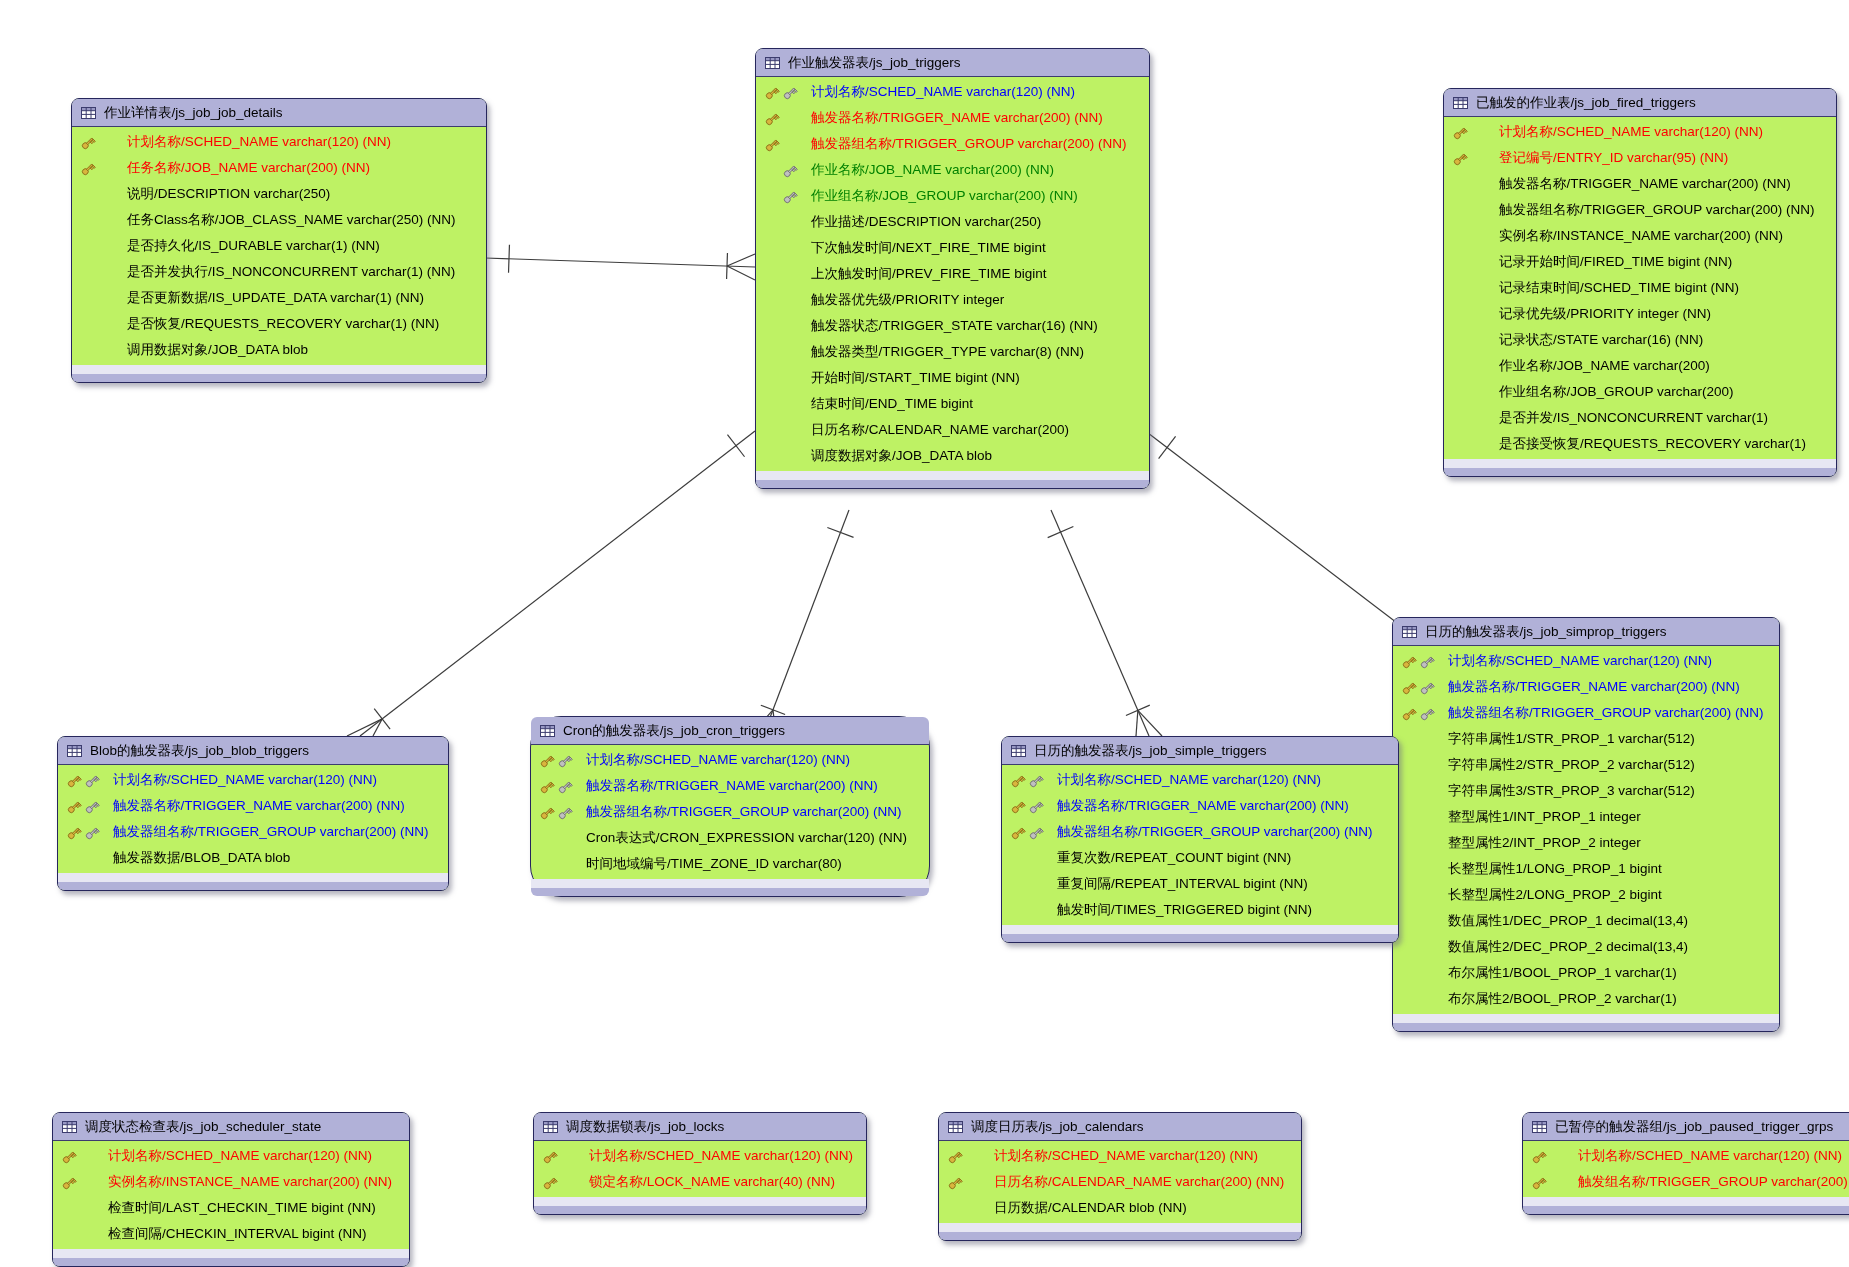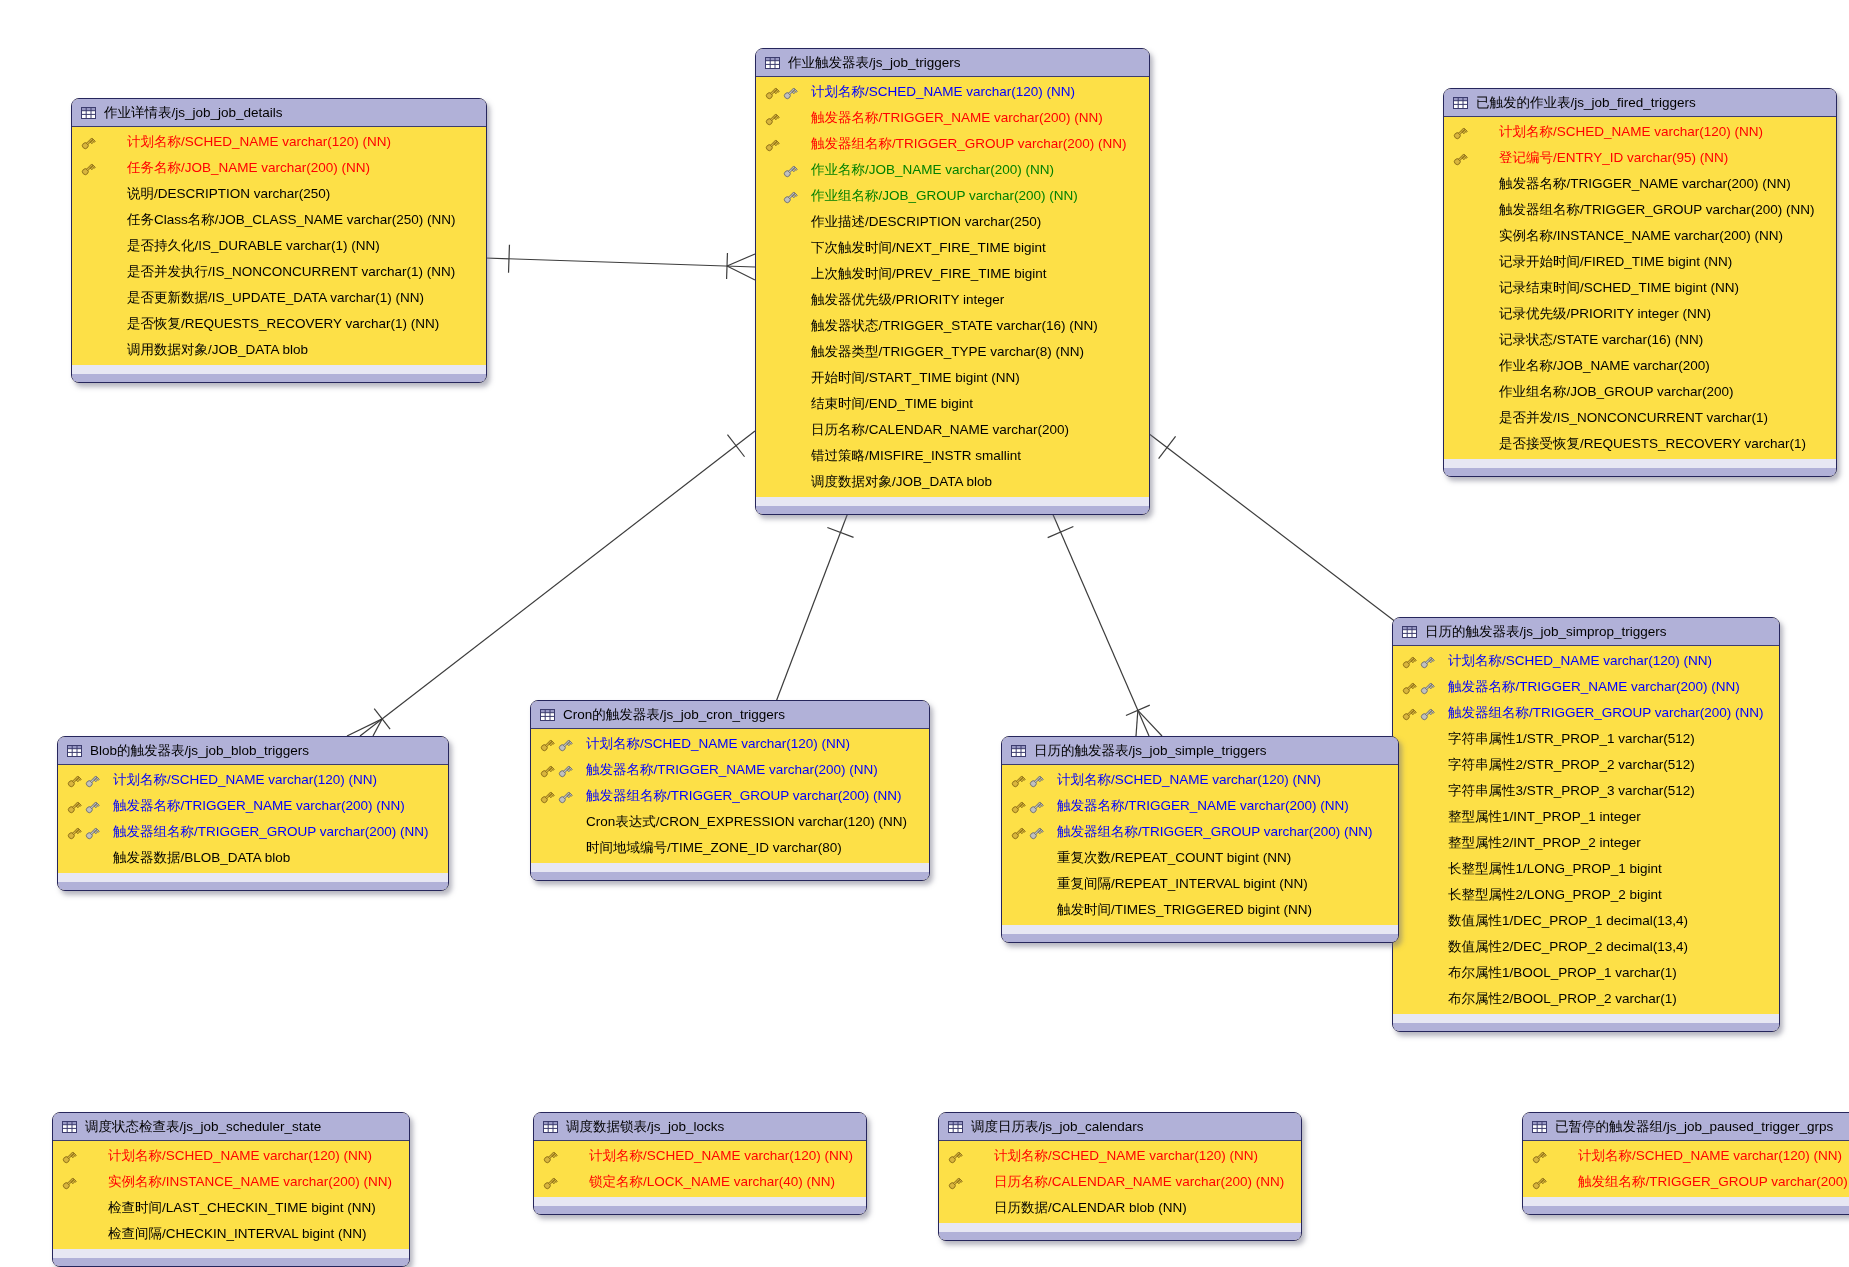--- a/index.html
+++ b/index.html
@@ -2,21 +2,21 @@
 <html><head>
 <meta charset="utf-8">
 <style>
   html,body{margin:0;padding:0;background:#ffffff;}
   body{
     position:relative;width:1849px;height:1267px;overflow:hidden;
     font-family:"Liberation Sans", sans-serif;
   }
   #rel-layer{position:absolute;left:0;top:0;z-index:0;}
   .entity{
-    position:absolute;z-index:1;background:#fde047;
+    position:absolute;z-index:1;background:#bef264;
     border:1.5px solid #26265c;border-radius:8px;
     box-shadow:3px 4px 5px rgba(110,110,130,.5);
   }
   .thead{
     height:27px;background:#b1b1d8;border-bottom:1px solid #3c3c6e;
     border-radius:6px 6px 0 0;display:flex;align-items:center;
     padding:0 9px;gap:8px;font-size:13.5px;color:#000;white-space:nowrap;
   }
   .tbody{padding-top:2px;}
   .trow{position:relative;height:26px;line-height:26px;font-size:13.5px;white-space:nowrap;}
@@ -176,21 +176,20 @@
             </svg></span><span class="txt c-green">作业组名称/JOB_GROUP varchar(200) (NN)</span></div>
         <div class="trow"><span class="txt c-black">作业描述/DESCRIPTION varchar(250)</span></div>
         <div class="trow"><span class="txt c-black">下次触发时间/NEXT_FIRE_TIME bigint</span></div>
         <div class="trow"><span class="txt c-black">上次触发时间/PREV_FIRE_TIME bigint</span></div>
         <div class="trow"><span class="txt c-black">触发器优先级/PRIORITY integer</span></div>
         <div class="trow"><span class="txt c-black">触发器状态/TRIGGER_STATE varchar(16) (NN)</span></div>
         <div class="trow"><span class="txt c-black">触发器类型/TRIGGER_TYPE varchar(8) (NN)</span></div>
         <div class="trow"><span class="txt c-black">开始时间/START_TIME bigint (NN)</span></div>
         <div class="trow"><span class="txt c-black">结束时间/END_TIME bigint</span></div>
         <div class="trow"><span class="txt c-black">日历名称/CALENDAR_NAME varchar(200)</span></div>
-        <div class="trow"><span class="txt c-black">错过策略/MISFIRE_INSTR smallint</span></div>
         <div class="trow"><span class="txt c-black">调度数据对象/JOB_DATA blob</span></div>
       </div>
       <div class="tfoot-light"></div>
       <div class="tfoot-band"></div>
     </div>
     <div class="entity" style="left: 1443px; top: 88px; width: 392px;">
       <div class="thead">
         <span style="display: inline-flex;">
           <svg viewBox="0 0 15 12" width="15" height="12">
             <rect x="0.5" y="0.5" width="14" height="11" fill="#ffffff" stroke="#3c3c6e"></rect>
@@ -365,21 +364,21 @@
                 <rect x="6.6" y="7.1" width="7.6" height="1.9"></rect>
                 <rect x="10.2" y="8.6" width="1.5" height="2.6"></rect>
                 <rect x="12.8" y="8.6" width="1.5" height="3.3"></rect>
               </g>
             </svg></span><span class="txt c-blue">触发器组名称/TRIGGER_GROUP varchar(200) (NN)</span></div>
         <div class="trow"><span class="txt c-black">触发器数据/BLOB_DATA blob</span></div>
       </div>
       <div class="tfoot-light"></div>
       <div class="tfoot-band"></div>
     </div>
-    <div class="entity" style="left: 530px; top: 700px; width: 398px;">
+    <div class="entity" style="left: 530px; top: 716px; width: 398px; border-radius: 31px;">
       <div class="thead">
         <span style="display: inline-flex;">
           <svg viewBox="0 0 15 12" width="15" height="12">
             <rect x="0.5" y="0.5" width="14" height="11" fill="#ffffff" stroke="#3c3c6e"></rect>
             <rect x="0.5" y="0.5" width="14" height="3.2" fill="#9898c4" stroke="#3c3c6e"></rect>
             <line x1="5.2" y1="0.5" x2="5.2" y2="11.5" stroke="#3c3c6e"></line>
             <line x1="10" y1="0.5" x2="10" y2="11.5" stroke="#3c3c6e"></line>
             <line x1="0.5" y1="7.4" x2="14.5" y2="7.4" stroke="#3c3c6e"></line>
           </svg>
         </span>

